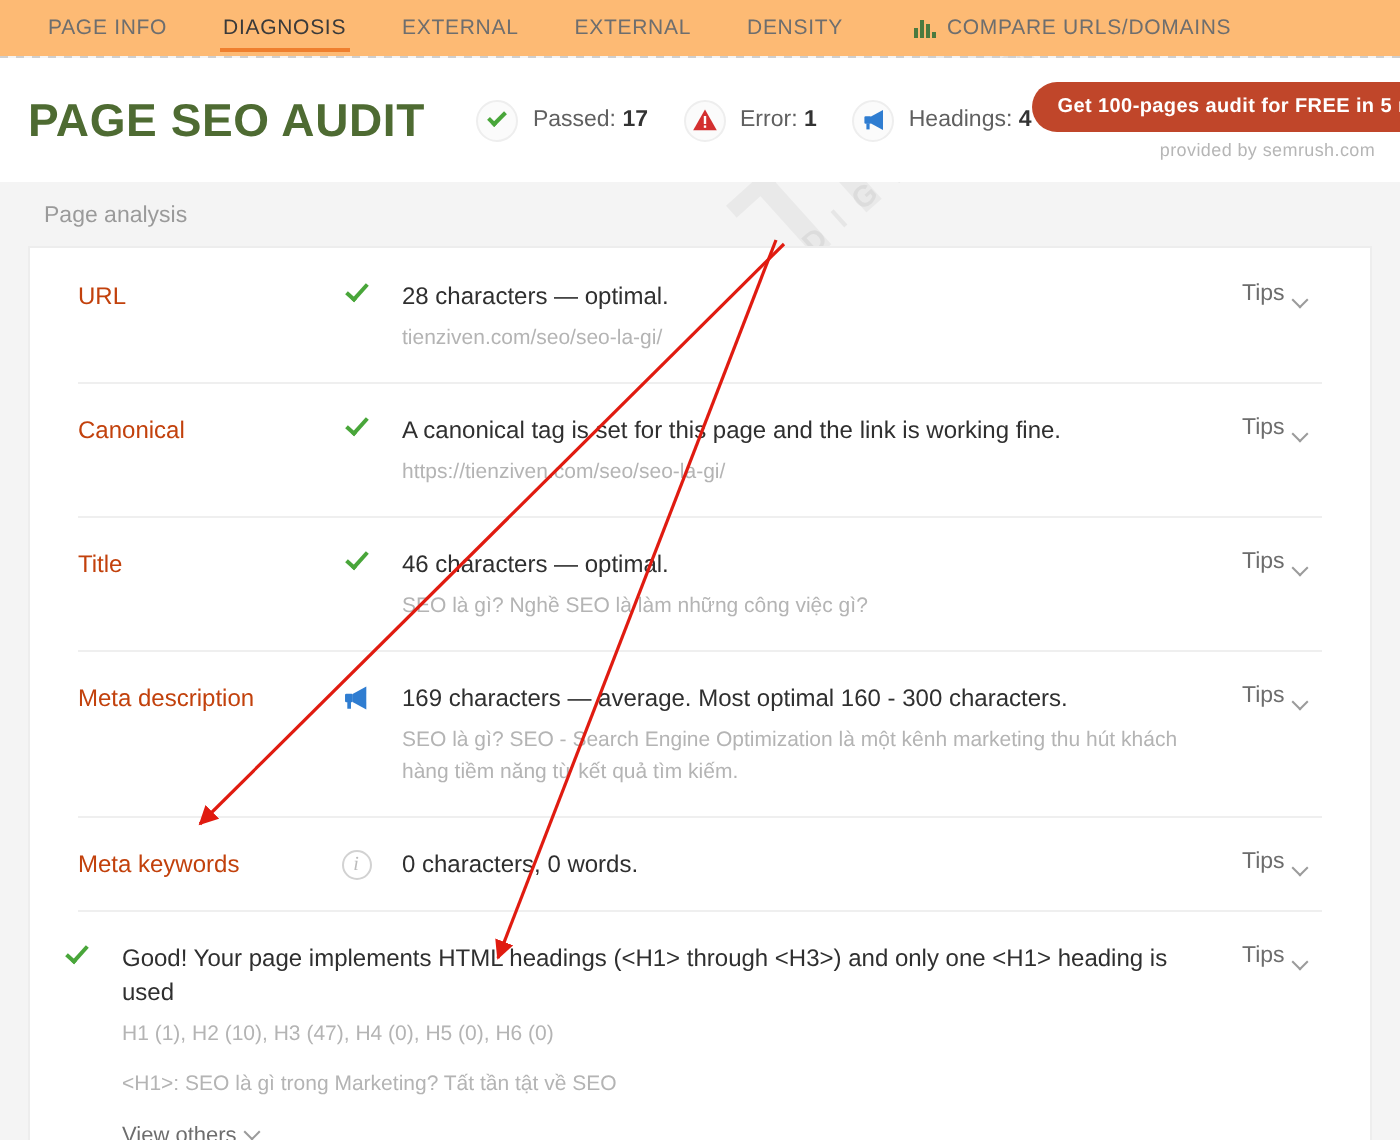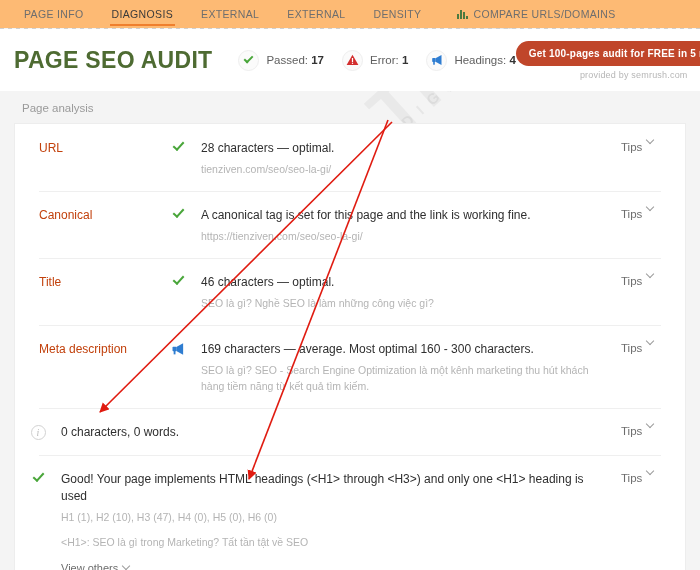--- a/index.html
+++ b/index.html
@@ -109,21 +109,21 @@
     content: ""; position: absolute; left: 24px; right: 24px; top: 0;
     height: 1px; background: #efefef;
   }
   .col-name {
     width: 140px; flex: 0 0 140px; padding-left: 24px;
     font-size: 12px; color: #c2410c; line-height: 16px;
   }
   .col-icon { width: 46px; flex: 0 0 46px; display: flex; justify-content: center; padding-top: 1px; }
   .col-body { flex: 1 1 auto; padding-right: 10px; }
   .col-tips {
-    width: 64px; flex: 0 0 64px; display: flex; align-items: flex-start; gap: 5px;
+    width: 64px; flex: 0 0 64px; display: flex; align-items: flex-end; gap: 5px;
     font-size: 11.5px; color: #6d6d6d; cursor: pointer; padding-top: 1px;
   }
   .chev {
     display: inline-block; width: 6px; height: 6px;
     border-right: 1.4px solid #9b9b9b; border-bottom: 1.4px solid #9b9b9b;
     transform: rotate(45deg); margin-top: -4px;
   }
   .primary {
     font-size: 12px; color: #2f2f2f; line-height: 17px; font-weight: 400;
   }
@@ -276,20 +276,21 @@
           <div class="col-body">
             <div class="primary">169 characters — average. Most optimal 160 - 300 characters.</div>
             <div class="secondary">SEO là gì? SEO - Search Engine Optimization là một kênh marketing thu hút khách hàng tiềm năng từ kết quả tìm kiếm.</div>
           </div>
           <div class="col-tips">
             <span>Tips</span>
             <span class="chev"></span>
           </div>
         </div>
         <div class="row">
+          <div class="col-name">Meta keywords</div>
           <div class="col-icon">
             <span class="g-info">i</span>
           </div>
           <div class="col-body">
             <div class="primary">0 characters, 0 words.</div>
           </div>
           <div class="col-tips">
             <span>Tips</span>
             <span class="chev"></span>
           </div>

